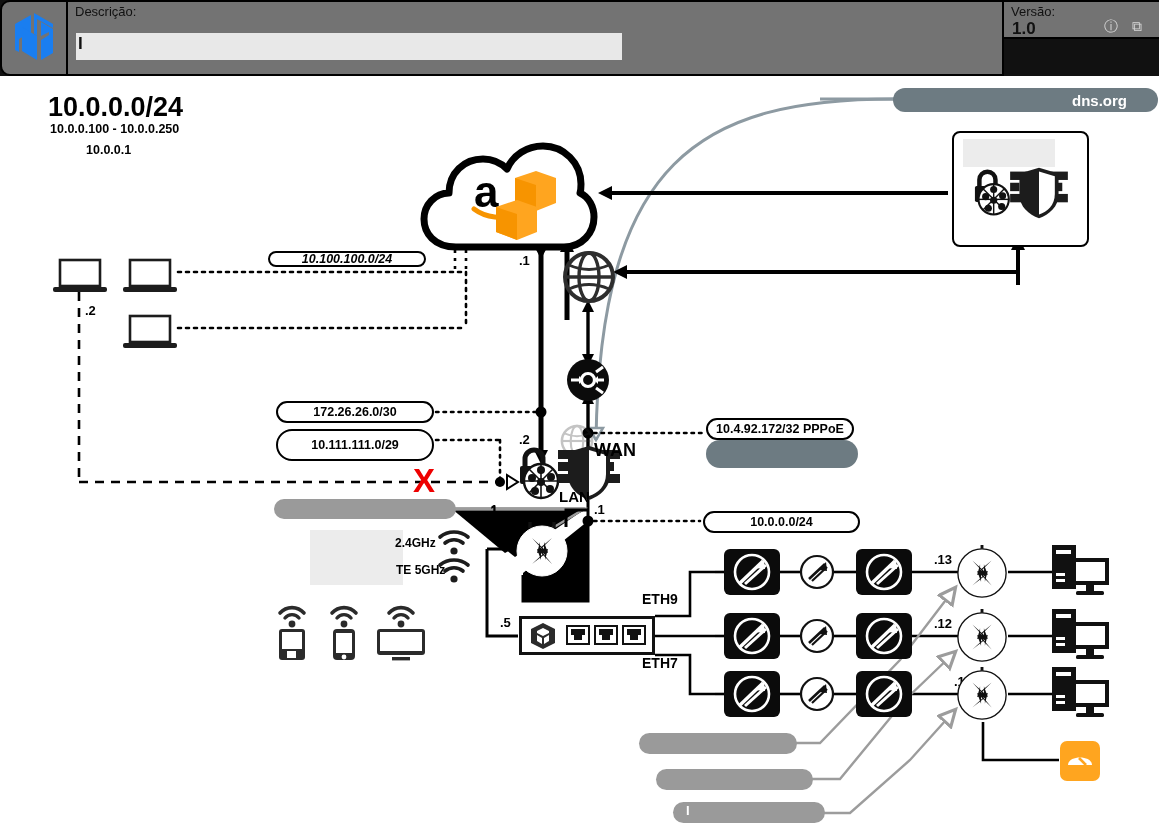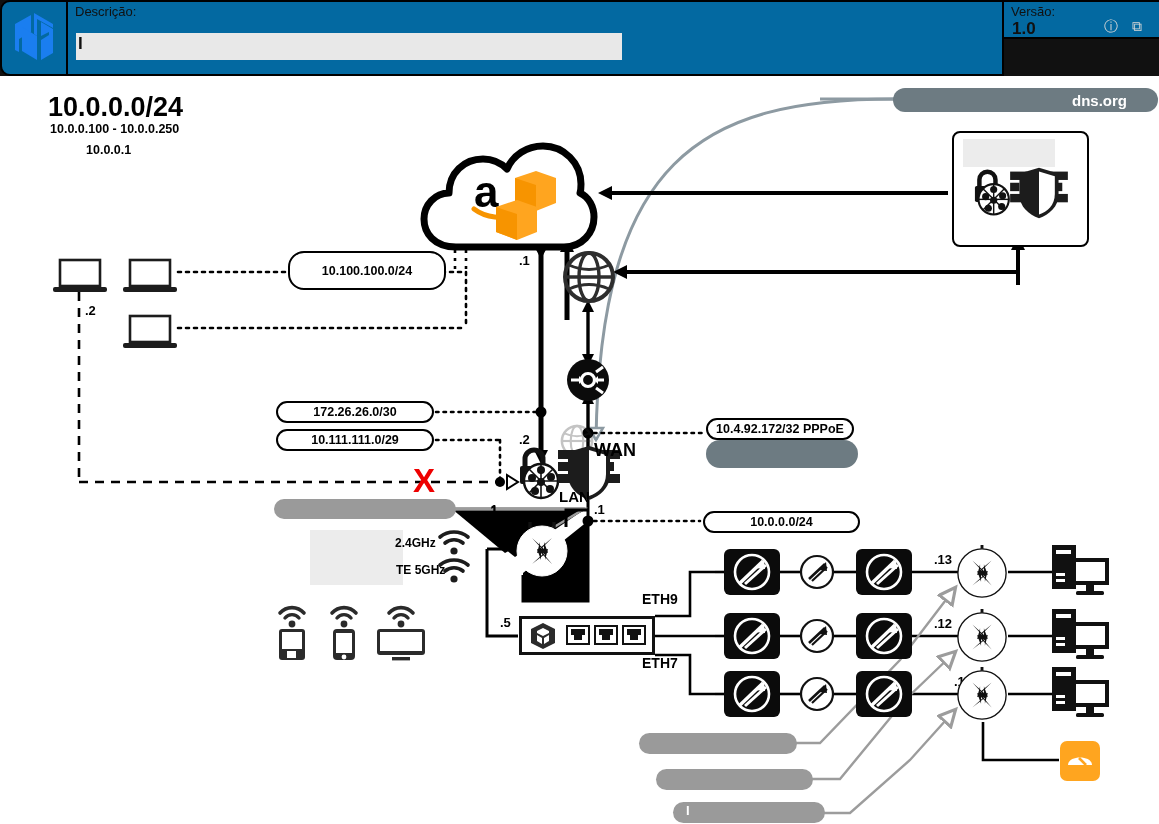--- a/index.html
+++ b/index.html
@@ -1,21 +1,21 @@
 <!DOCTYPE html>
 <html><head>
 <meta charset="utf-8">
 <style>
   html,body{margin:0;padding:0;background:#000;}
   body{font-family:"Liberation Sans", sans-serif;}
   #page{position:relative;width:1159px;height:824px;background:#fff;overflow:hidden;}
 
   
   #header{position:absolute;left:0;top:0;width:1159px;height:76px;background:#111;}
-  .hdr-cell{position:absolute;background:#0369a1;border:2px solid #000;box-sizing:border-box;}
+  .hdr-cell{position:absolute;background:#737373;border:2px solid #000;box-sizing:border-box;}
   #hdr-logo{left:0;top:0;width:68px;height:76px;border-radius:0 0 0 0;border-top-left-radius:10px;border-bottom-left-radius:10px;display:flex;align-items:center;justify-content:center;}
   #hdr-desc{left:66px;top:0;width:938px;height:76px;}
   #hdr-ver{left:1002px;top:0;width:177px;height:39px;border-top-right-radius:10px;}
   #hdr-data{left:1002px;top:37px;width:157px;height:39px;border-bottom-right-radius:10px;}
   .hdr-label{font-size:13px;color:#111;position:absolute;left:7px;top:2px;white-space:nowrap;}
   .hdr-value{font-size:17px;font-weight:bold;color:#111;position:absolute;left:8px;top:17px;white-space:nowrap;}
   #desc-redact{position:absolute;left:8px;top:31px;width:546px;height:27px;background:#e8e8e8;}
   #desc-value{position:absolute;left:10px;top:32px;font-size:17px;font-weight:bold;color:#111;}
   #data-redact{position:absolute;left:77px;top:17px;width:78px;height:20px;background:#e8e8e8;}
   .hdr-ico{position:absolute;color:#d8d8d8;font-size:14px;}
@@ -363,23 +363,23 @@
     </svg>
   </div>
   <div class="icon" style="left:122px;top:314px;">
     <svg width="56" height="38" viewBox="0 0 56 38">
       <rect x="8" y="2" width="40" height="26" fill="#fff" stroke="#1c1c1c" stroke-width="2.6"></rect>
       <rect x="1" y="29" width="54" height="5" rx="2" fill="#1c1c1c"></rect>
     </svg>
   </div>
   <div class="lbl" style="left:85px;top:303px;font-size:13px;">.2</div>
 
-  <div class="pill" style="left:288px;top:251px;width:158px;height:39px;">10.100.100.0/24</div>
+  <div class="pill" style="left:268px;top:251px;width:158px;height:16px;font-style:italic;">10.100.100.0/24</div>
   <div class="pill" style="left:276px;top:401px;width:158px;height:22px;">172.26.26.0/30</div>
-  <div class="pill" style="left:276px;top:429px;width:158px;height:22px;">10.111.111.0/29</div>
+  <div class="pill" style="left:276px;top:429px;width:158px;height:32px;">10.111.111.0/29</div>
   <div class="pill" style="left:706px;top:418px;width:148px;height:22px;">10.4.92.172/32 PPPoE</div>
   <div class="redpill dark" style="left:706px;top:440px;width:152px;height:28px;"></div>
   <div class="pill" style="left:703px;top:511px;width:157px;height:22px;">10.0.0.0/24</div>
 
   <div class="redpill" style="left:274px;top:499px;width:182px;height:20px;"></div>
   <div class="redbox" style="left:310px;top:530px;width:93px;height:55px;"></div>
   <div class="lbl" style="left:395px;top:536px;font-size:12px;">2.4GHz</div>
   <div class="lbl" style="left:396px;top:563px;font-size:12px;">TE 5GHz</div>
   <div class="icon" style="left:437px;top:528px;">
     <svg width="34" height="28" viewBox="0 0 34 28">

